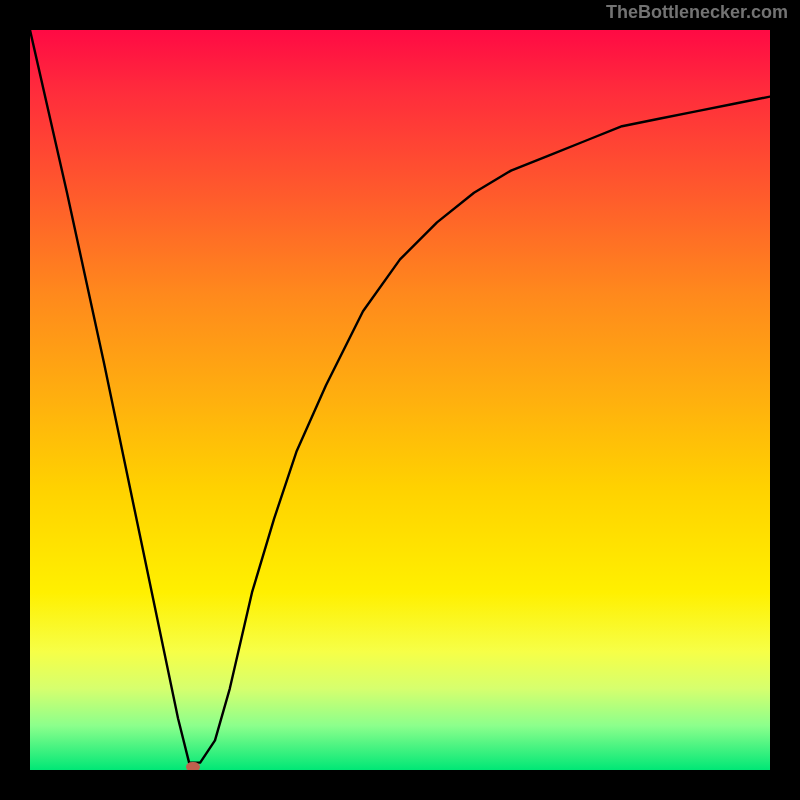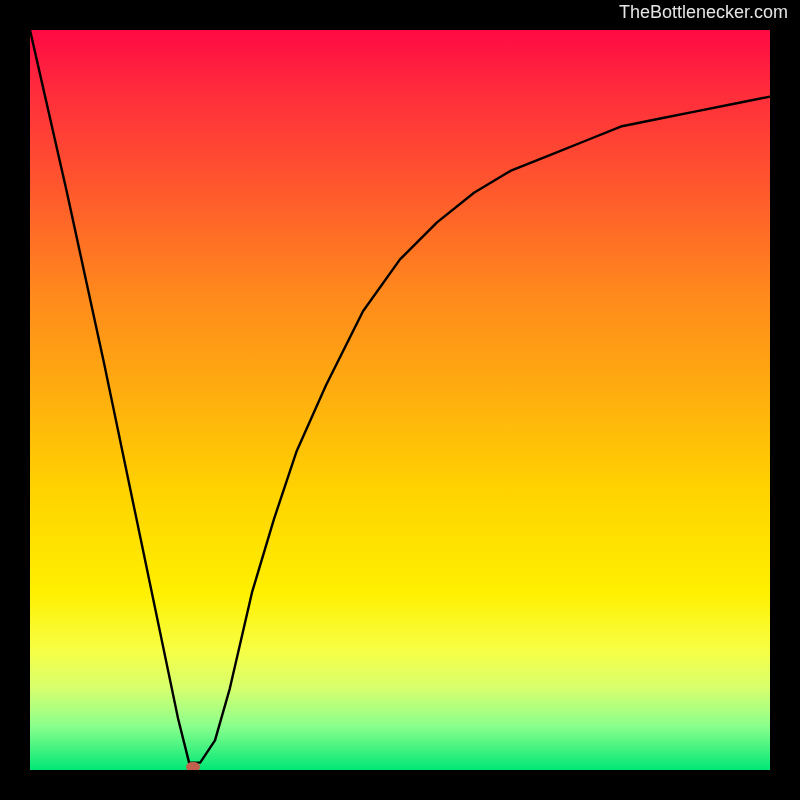--- a/index.html
+++ b/index.html
@@ -13,23 +13,23 @@
   .wrap {
     position: relative;
     width: 800px;
     height: 800px;
     background: #000;
   }
   .watermark {
     position: absolute;
     top: 2px;
     right: 12px;
-    color: #e5e5e5;
+    color: #737373;
     font-size: 18px;
-    font-weight: 400;
+    font-weight: 700;
     z-index: 20;
     user-select: none;
   }
   .plot {
     position: absolute;
     left: 30px;
     top: 30px;
     width: 740px;
     height: 740px;
     overflow: hidden;

